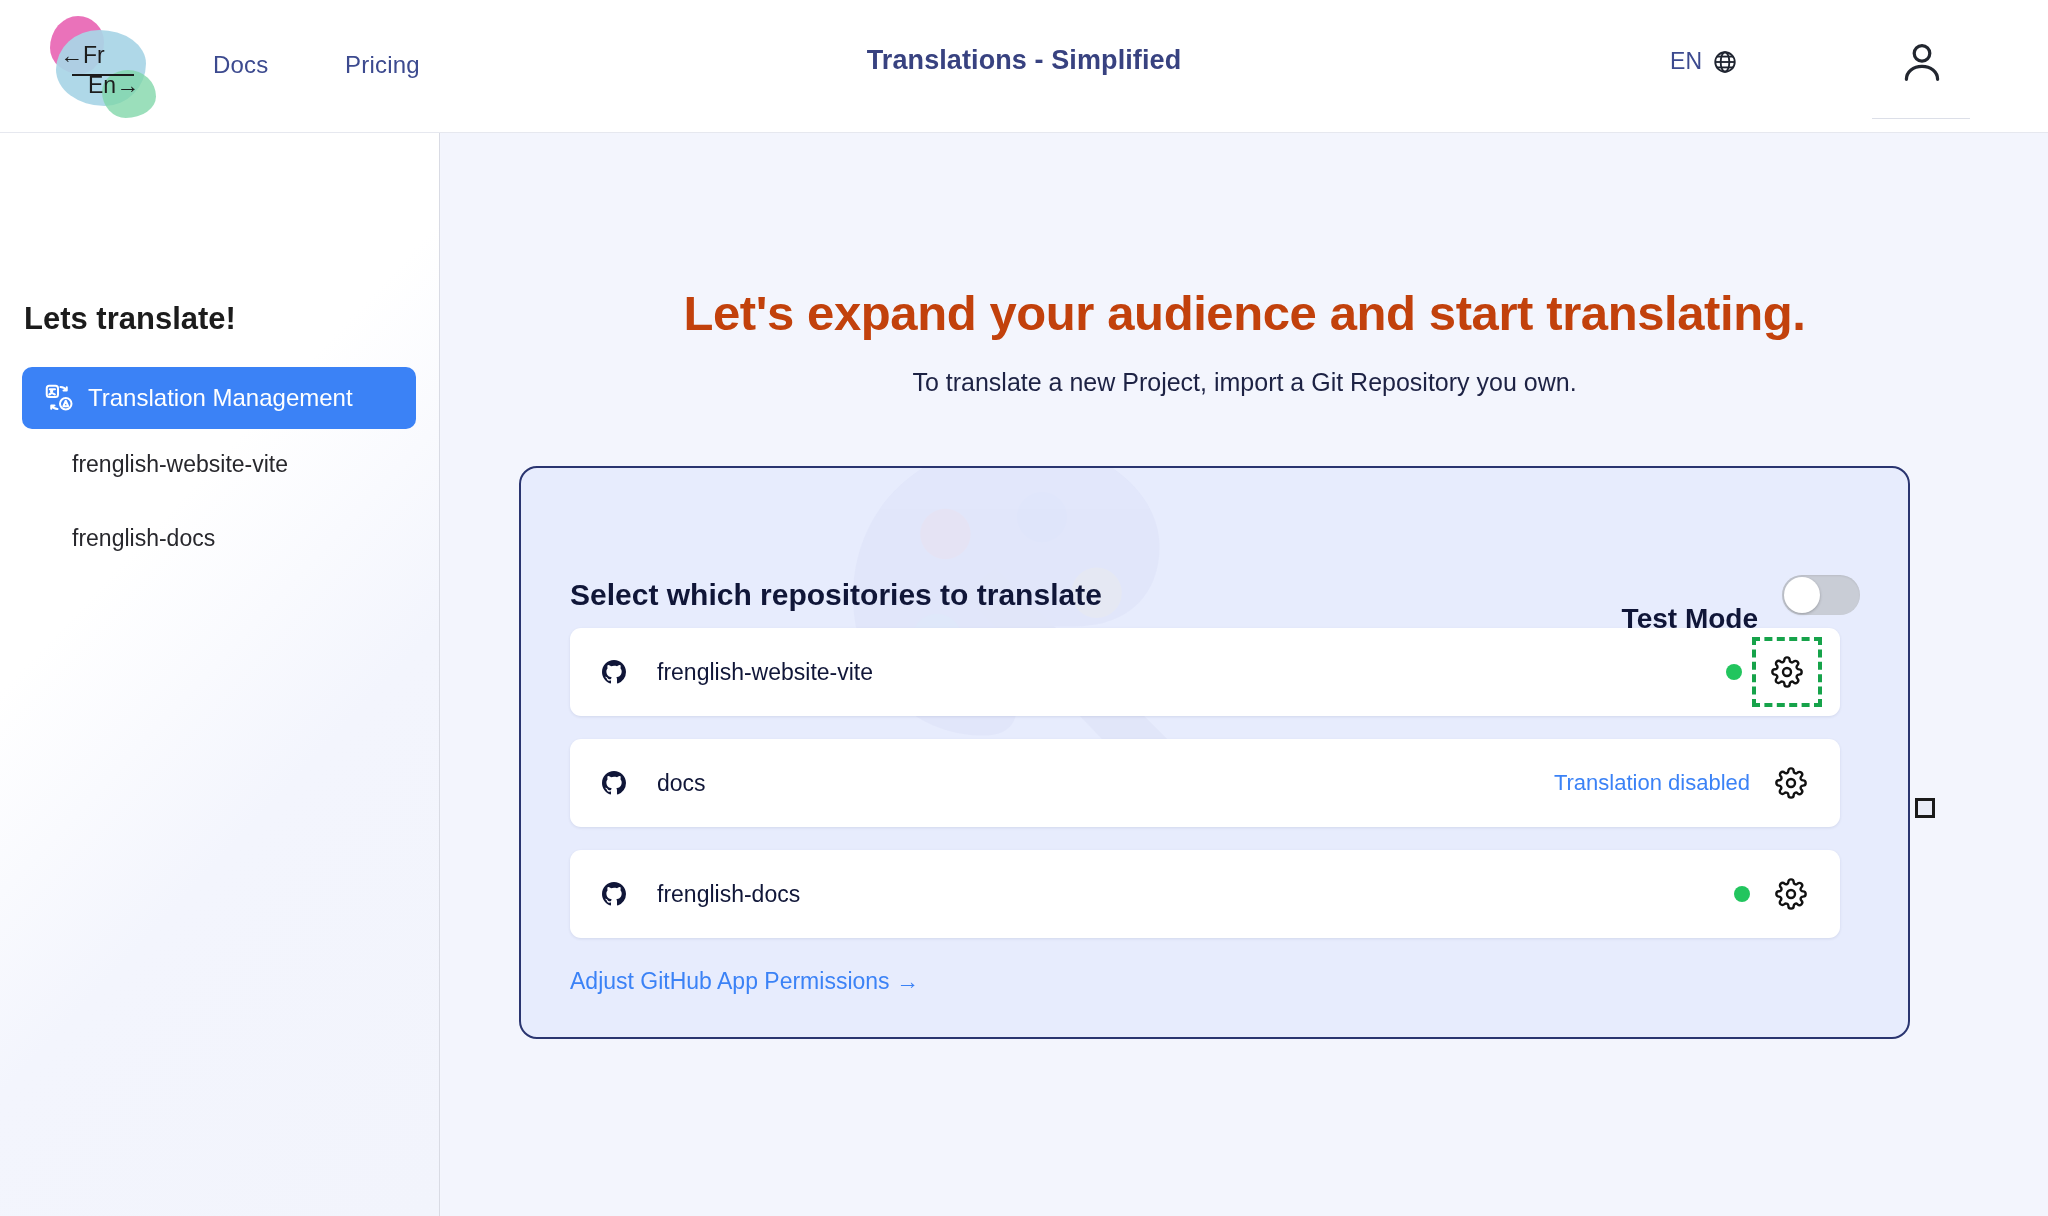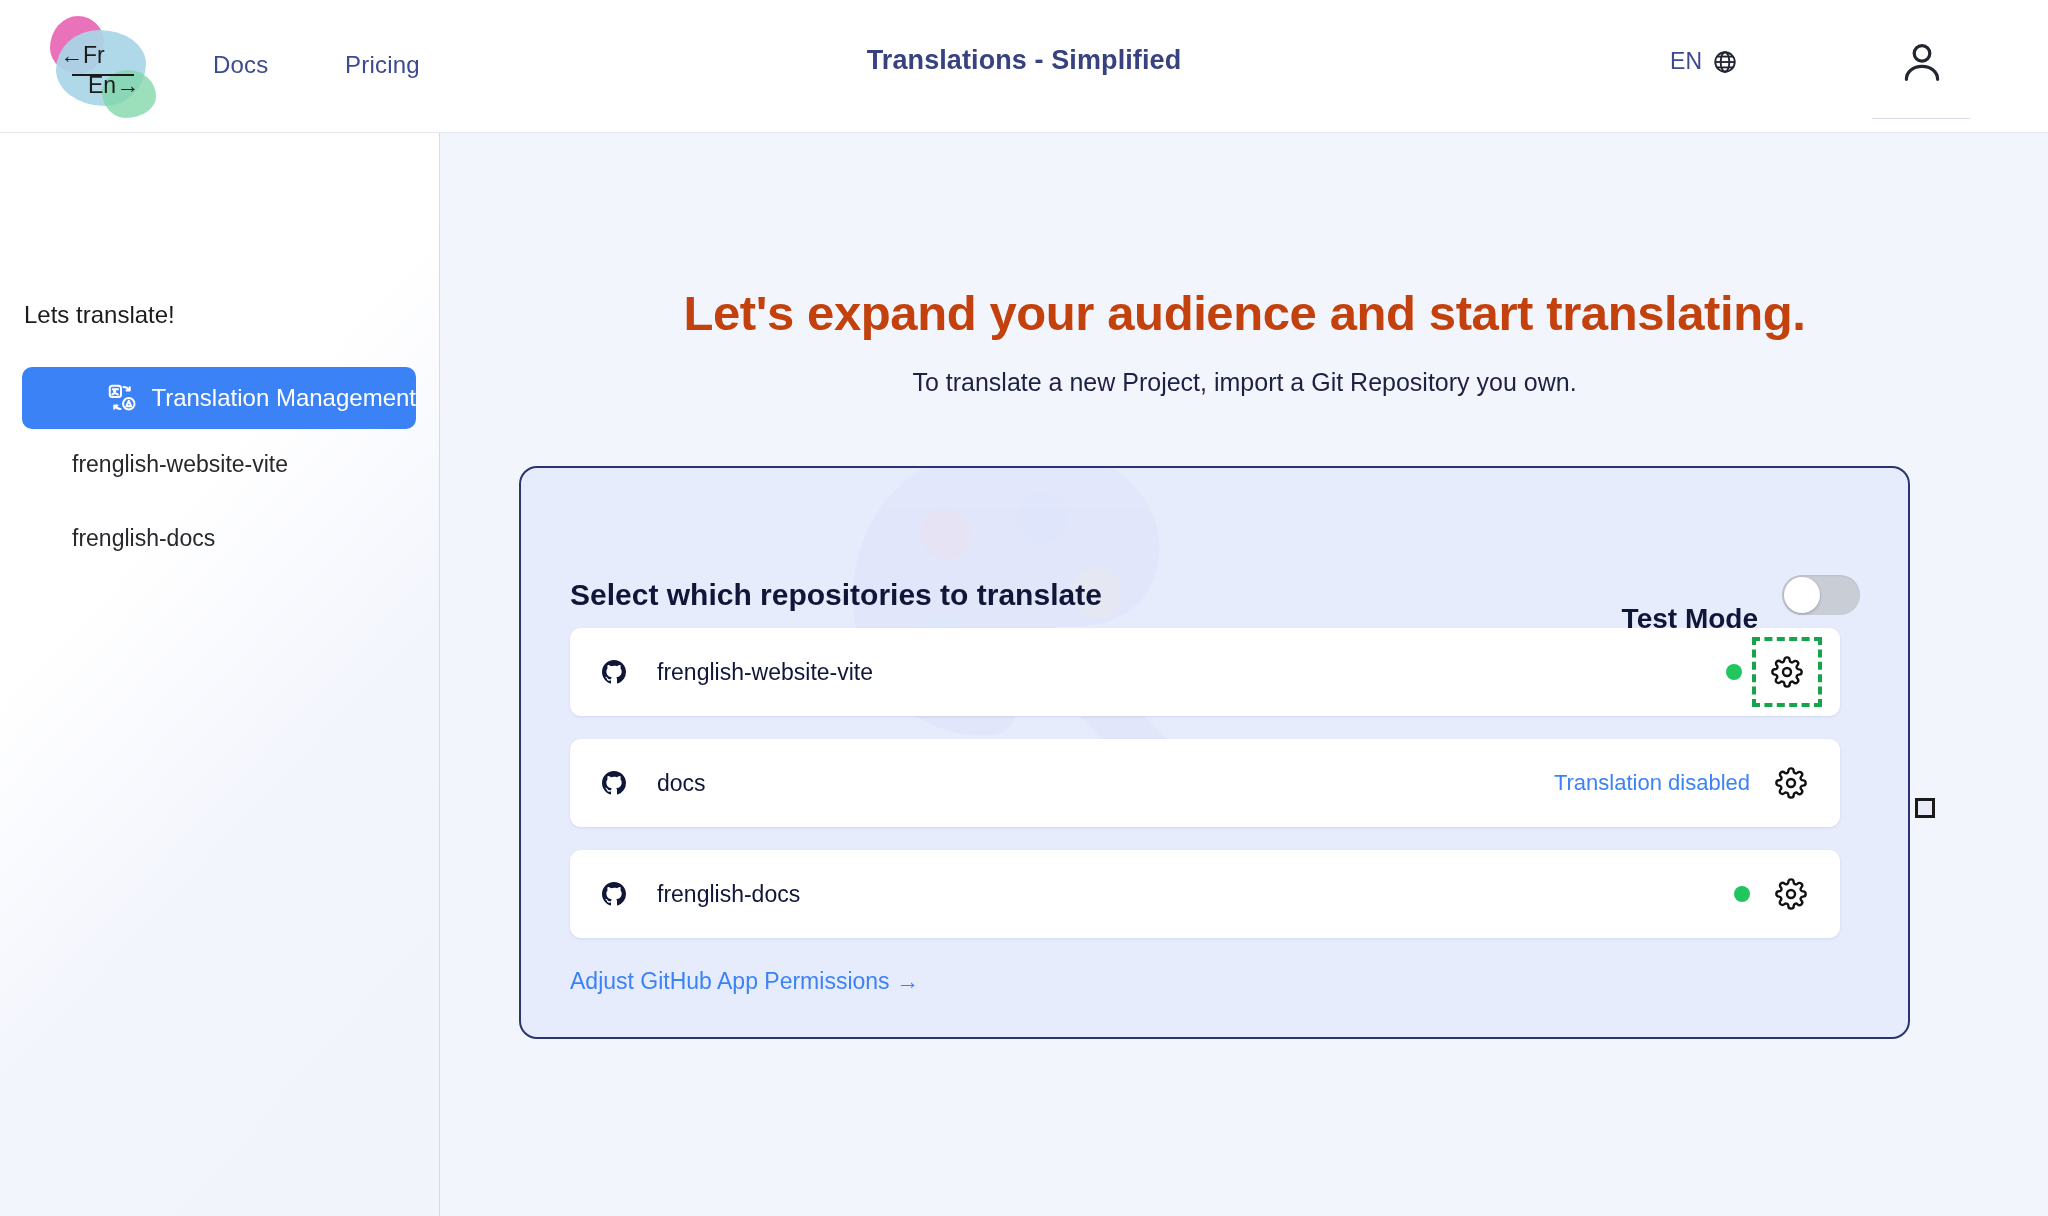--- a/index.html
+++ b/index.html
@@ -123,36 +123,35 @@
     top: 133px; left: 0;
     width: 440px;
     height: 1083px;
     background: linear-gradient(133deg, #ffffff 0%, #ffffff 36%, #f3f5fd 62%, #f2f4fc 100%);
     border-right: 1px solid #d9dbe4;
     overflow: hidden;
   }
   .sidebar-title {
     position: absolute;
     left: 24px; top: 168px;
-    font-size: 24px;
-    font-weight: normal;
+    font-size: 31px;
+    font-weight: bold;
     color: #1c1c1c;
   }
   .sidebar-active {
     position: absolute;
     left: 22px; top: 234px;
     width: 394px; height: 62px;
     background: #3b82f6;
     border-radius: 10px;
     display: flex;
     align-items: center;
     padding-left: 22px;
     gap: 14px;
     cursor: pointer;
-    justify-content: flex-end;
   }
   .sidebar-active .label {
     font-size: 24px;
     color: #ffffff;
   }
   .translate-icon { width: 30px; height: 30px; display: block; }
 
   .sidebar-item {
     position: absolute;
     left: 72px;

